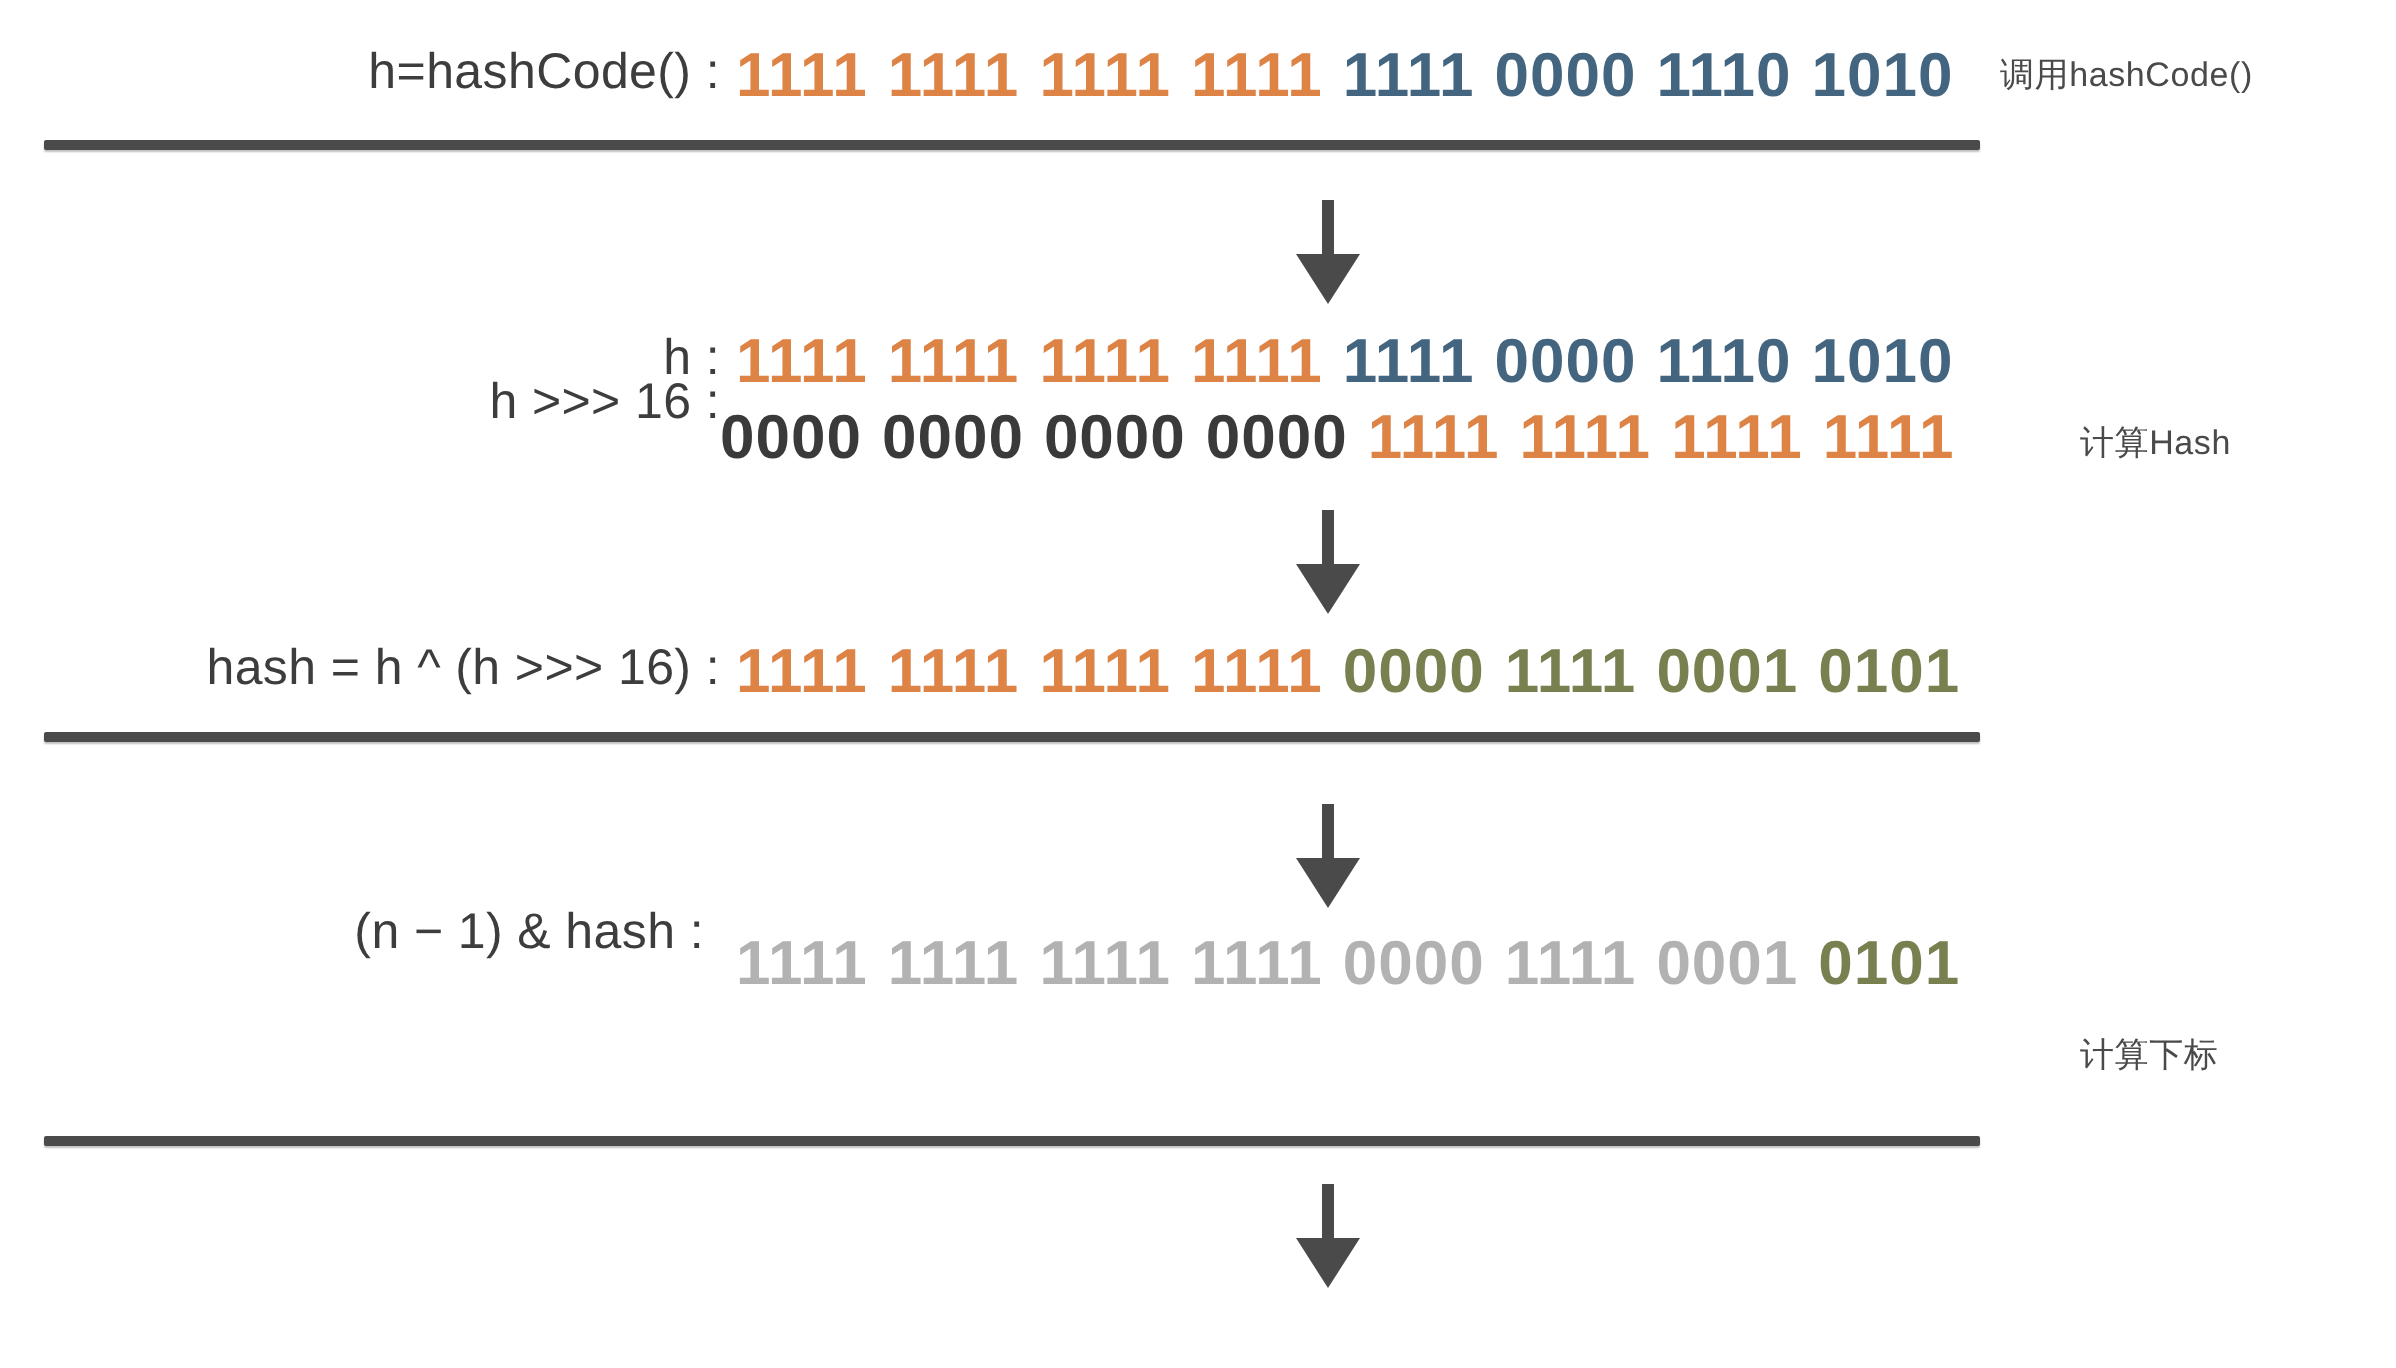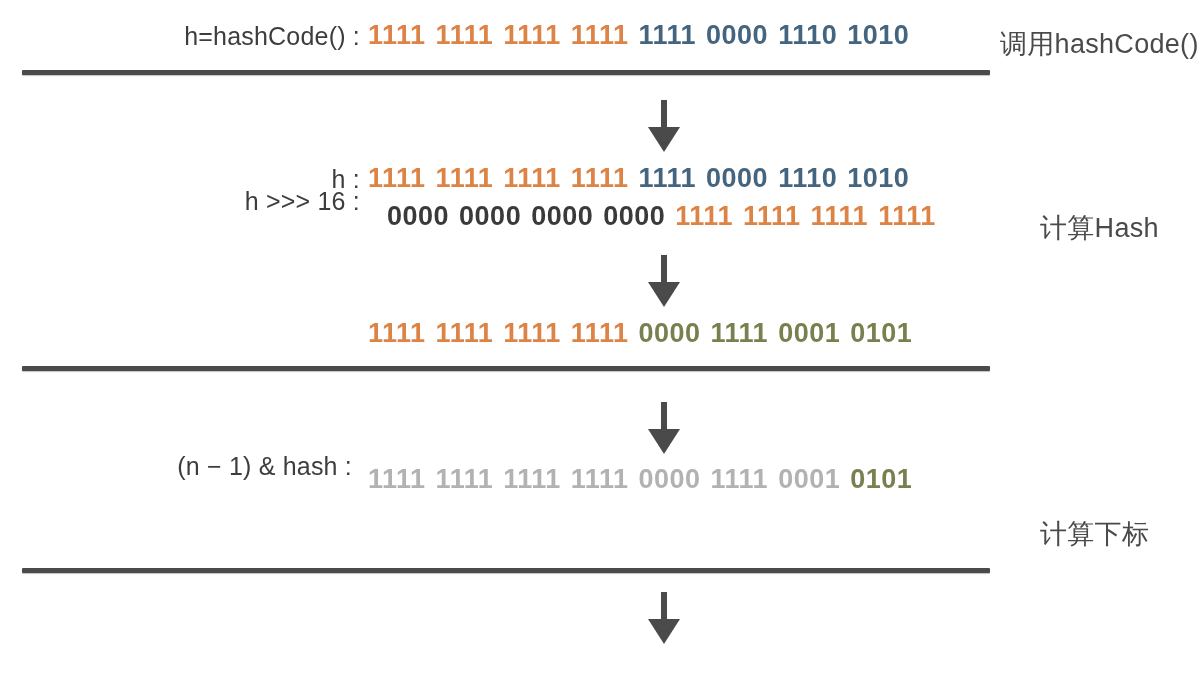--- a/index.html
+++ b/index.html
@@ -30,39 +30,39 @@
     white-space: nowrap;
   }
   .row-label {
     text-align: right;
     font-size: 25px;
     font-weight: 500;
     color: #3d3d3d;
     letter-spacing: 0.2px;
   }
   .row-bits {
-    font-size: 27px;
+    font-size: 31px;
     font-weight: 700;
     letter-spacing: 0.5px;
   }
   .grp { margin-right: 10px; }
   .grp:last-child { margin-right: 0; }
 
   
   .c-orange { color: #dd8346; }
   .c-blue   { color: #44657f; }
   .c-olive  { color: #78804f; }
   .c-dark   { color: #3a3a3a; }
   .c-gray   { color: #b2b2b2; }
   .c-red    { color: #f3323f; }
 
   
   .side-note {
     position: absolute;
-    font-size: 27px;
+    font-size: 17px;
     color: #4a4a4a;
     white-space: nowrap;
     letter-spacing: 0.3px;
   }
 
   
   .divider {
     position: absolute;
     left: 22px;
     width: 968px;
@@ -122,33 +122,36 @@
   <div class="row" style="left:0px; top:165px; width:360px; justify-content:flex-end;">
     <span class="row-label">h :</span>
   </div>
   <div class="row-bits" style="position:absolute; left:368px; top:163px;">
     <span class="grp c-orange">1111</span><span class="grp c-orange">1111</span><span class="grp c-orange">1111</span><span class="grp c-orange">1111</span><span class="grp c-blue">1111</span><span class="grp c-blue">0000</span><span class="grp c-blue">1110</span><span class="grp c-blue">1010</span>
   </div>
 
   <div class="row" style="left:0px; top:187px; width:360px; justify-content:flex-end;">
     <span class="row-label">h &gt;&gt;&gt; 16 :</span>
   </div>
-  <div class="row-bits" style="position:absolute; left:387px; top:201px;text-align:center;">
+  <div class="row-bits" style="position:absolute; left:360px; top:201px;text-align:center;">
     <span class="grp c-dark">0000</span><span class="grp c-dark">0000</span><span class="grp c-dark">0000</span><span class="grp c-dark">0000</span><span class="grp c-orange">1111</span><span class="grp c-orange">1111</span><span class="grp c-orange">1111</span><span class="grp c-orange">1111</span>
   </div>
 
   <div class="side-note" style="left:1040px; top:210px;">计算Hash</div>
 
   <div class="arrow" style="left:644px; top:255px;">
     <svg width="40" height="54" viewBox="0 0 40 54">
       <rect x="17" y="0" width="6" height="30" fill="#4a4a4a"></rect>
       <polygon points="4,27 36,27 20,52" fill="#4a4a4a"></polygon>
     </svg>
   </div>
 
+  <div class="row" style="left:0px; top:320px; width:360px; justify-content:flex-end;">
+    <span class="row-label">hash = h ^ (h &gt;&gt;&gt; 16) :</span>
+  </div>
   <div class="row-bits" style="position:absolute; left:368px; top:318px;">
     <span class="grp c-orange">1111</span><span class="grp c-orange">1111</span><span class="grp c-orange">1111</span><span class="grp c-orange">1111</span><span class="grp c-olive">0000</span><span class="grp c-olive">1111</span><span class="grp c-olive">0001</span><span class="grp c-olive">0101</span>
   </div>
 
   <div class="divider" style="top:366px;"></div>
 
   <div class="arrow" style="left:644px; top:402px;">
     <svg width="40" height="54" viewBox="0 0 40 54">
       <rect x="17" y="0" width="6" height="30" fill="#4a4a4a"></rect>
       <polygon points="4,27 36,27 20,52" fill="#4a4a4a"></polygon>

